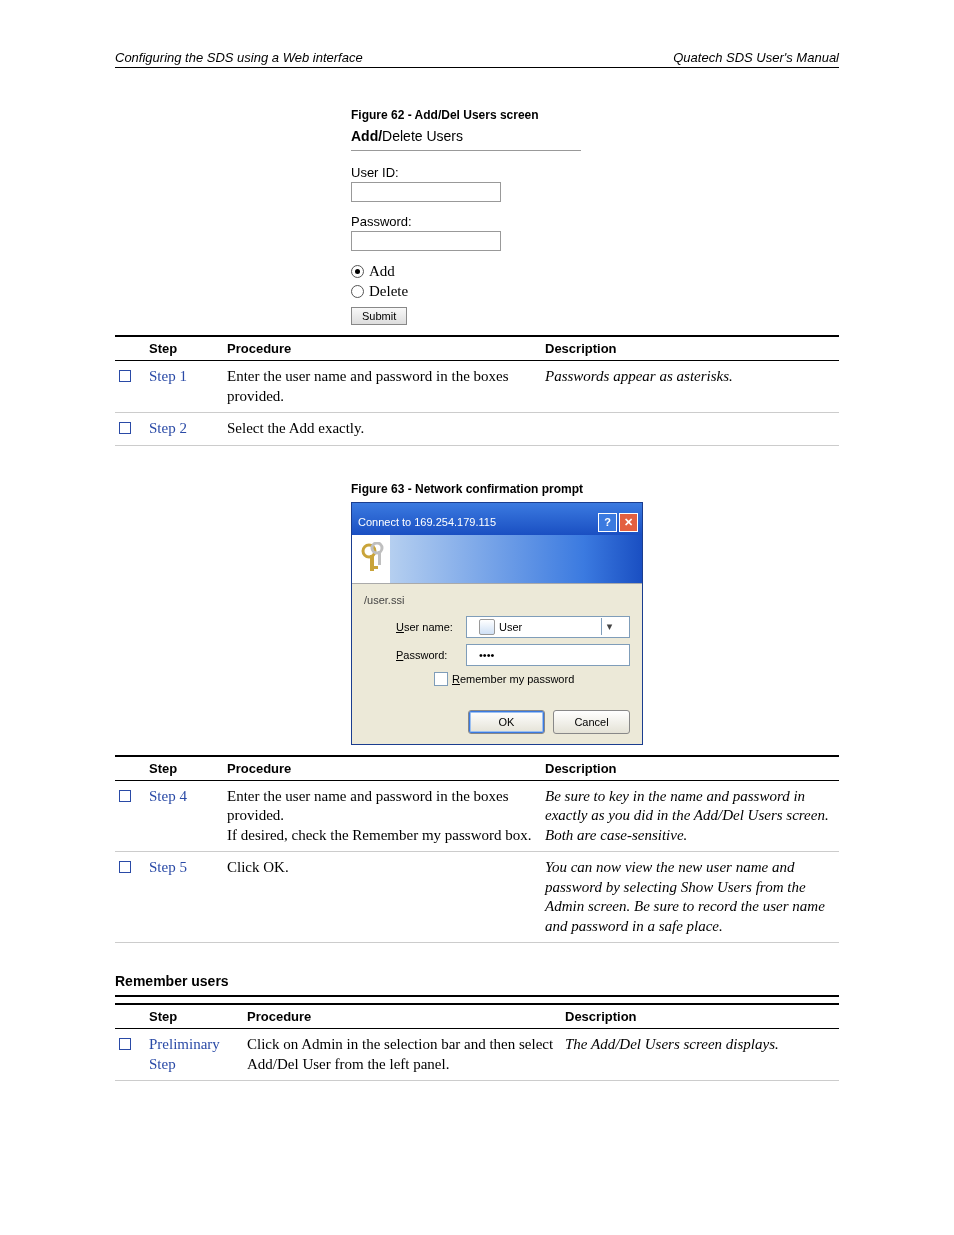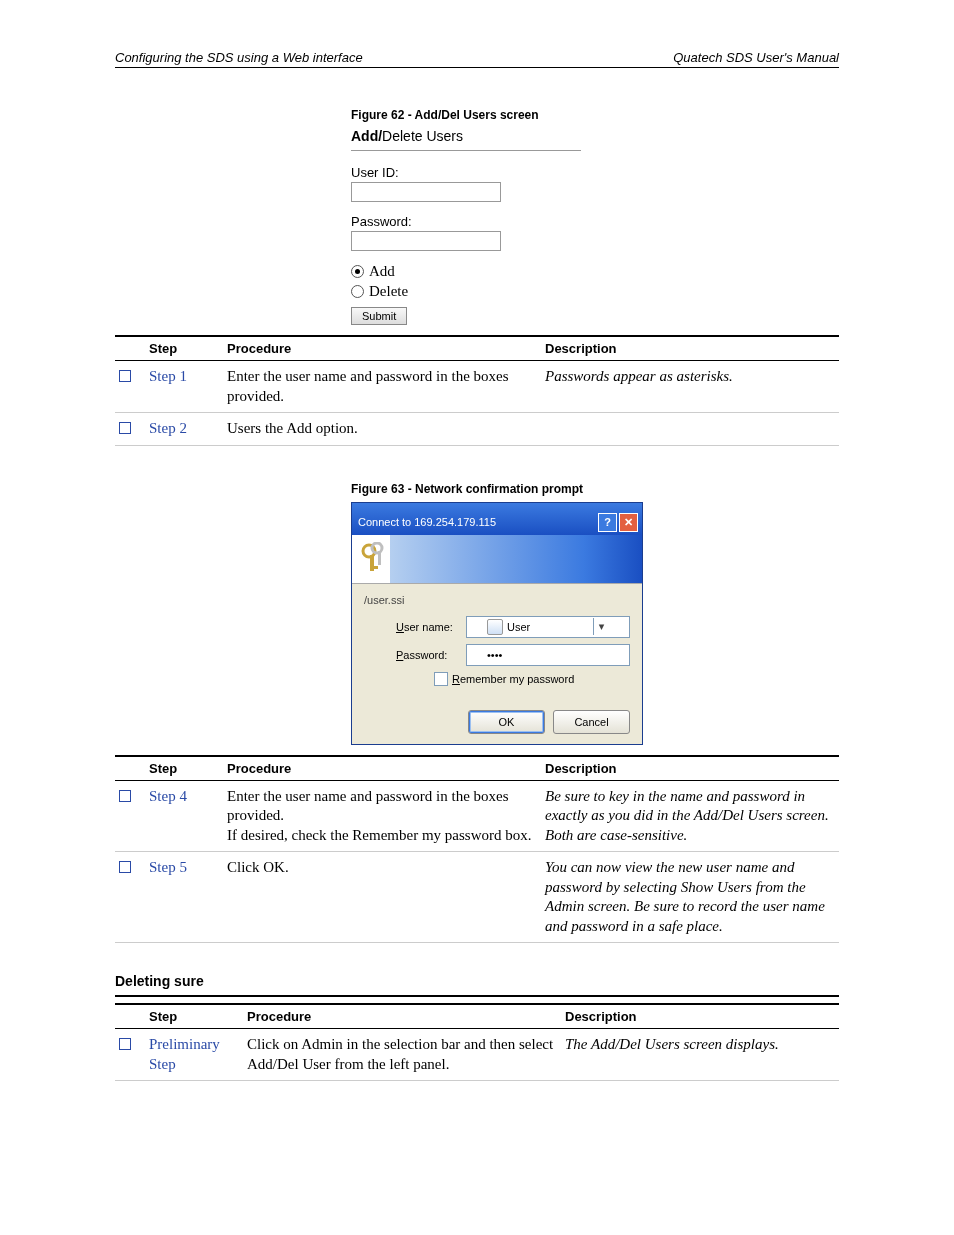--- a/index.html
+++ b/index.html
@@ -165,21 +165,21 @@
     margin-left:6px;
   }
   .dialog .body {
     padding: 10px 12px 10px 12px;
   }
   .dialog .server-name { color:#444; margin-bottom:10px; }
   .dialog .form-row { display:flex; align-items:center; margin-bottom:6px; }
   .dialog .form-row .lbl { width: 70px; padding-left: 32px; }
   .dialog .combo, .dialog .pw {
     flex:1; height:20px; border:1px solid #7f9db9;
-    background:#fff; font-size:11px; padding:0 20px;
+    background:#fff; font-size:11px; padding:0 12px;
     display:flex; align-items:center; justify-content:space-between;
   }
   .dialog .combo .avatar {
     width:14px;height:14px;border:1px solid #999;border-radius:2px;
     margin-right:4px;
     background: linear-gradient(#fff,#cfe0f5);
     display:inline-block;
   }
   .dialog .combo .arrow {
     width:15px;height:17px;border-left:1px solid #7f9db9;
@@ -237,21 +237,21 @@
   </tr>
   <tr>
     <td><span class="checkbox-bullet"></span></td>
     <td class="step-link">Step 1</td>
     <td>Enter the user name and password in the boxes provided.</td>
     <td class="desc-italic">Passwords appear as asterisks.</td>
   </tr>
   <tr>
     <td><span class="checkbox-bullet"></span></td>
     <td class="step-link">Step 2</td>
-    <td>Users the Add option.</td>
+    <td>Select the Add exactly.</td>
     <td class="desc-italic"></td>
   </tr>
 </tbody>
   </table>
 
 <div class="figure-caption" style="margin-top:36px">Figure 63 - Network confirmation prompt</div>
 <div class="dialog">
   <div class="titlebar">
     <span class="title-text">Connect to 169.254.179.115</span>
     <span class="win-btns">
@@ -314,21 +314,21 @@
   </tr>
   <tr>
     <td><span class="checkbox-bullet"></span></td>
     <td class="step-link">Step 5</td>
     <td>Click OK.</td>
     <td class="desc-italic">You can now view the new user name and password by selecting Show Users from the Admin screen. Be sure to record the user name and password in a safe place.</td>
   </tr>
 </tbody>
   </table>
 
-<div class="section-heading">Deleting sure</div>
+<div class="section-heading">Remember users</div>
 <table class="step-table">
   <tbody>
       <tr>
     <th class="col-check"></th>
     <th class="col-step-wide">Step</th>
     <th class="col-proc">Procedure</th>
     <th>Description</th>
   </tr>
   <tr>
     <td><span class="checkbox-bullet"></span></td>

